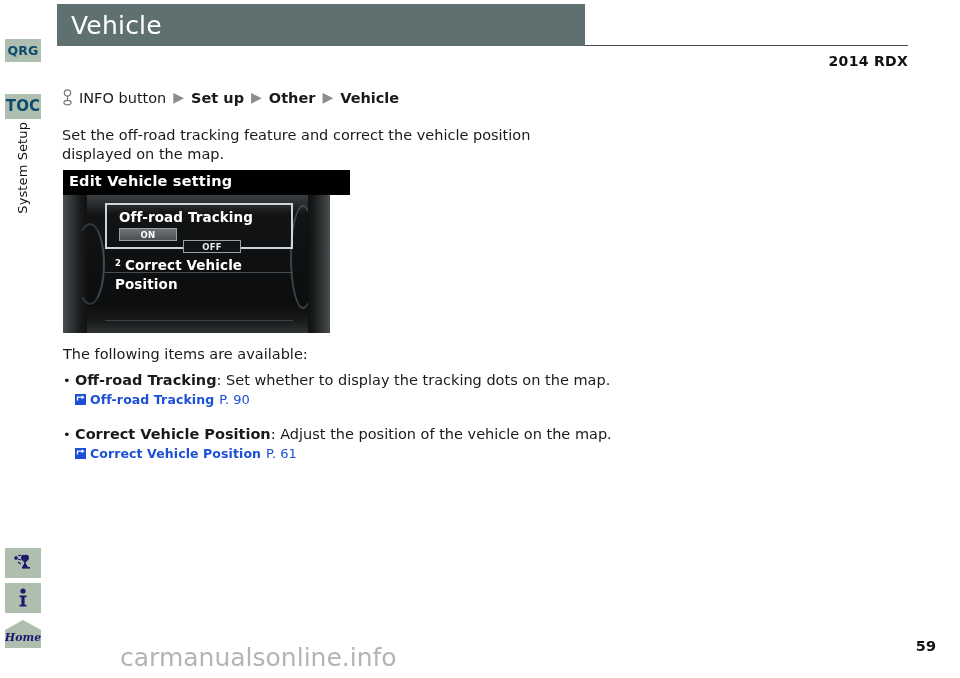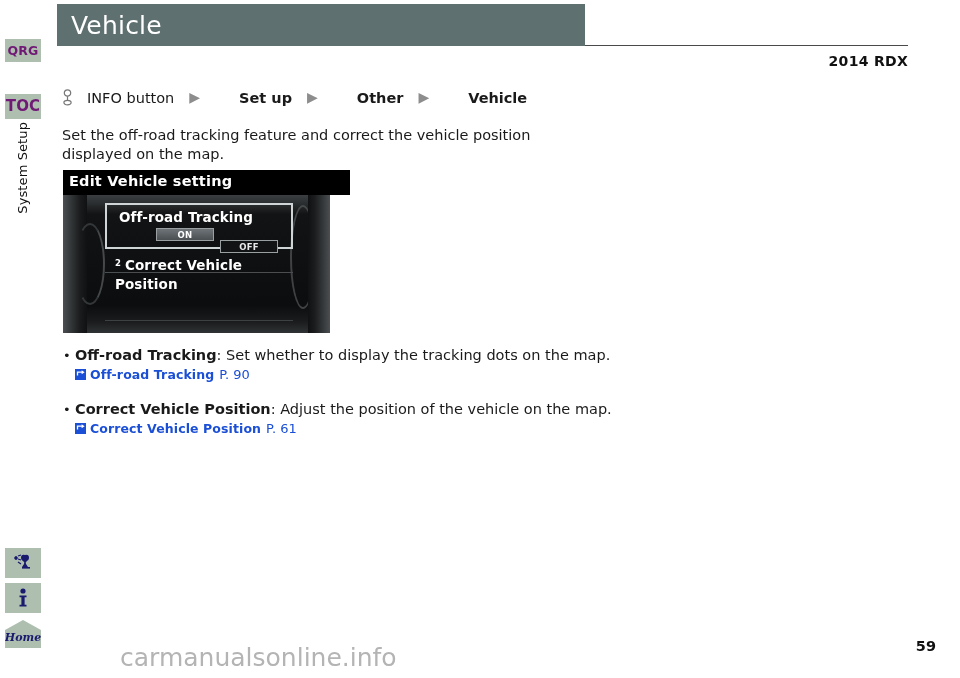--- a/index.html
+++ b/index.html
@@ -21,21 +21,21 @@
     position: absolute;
     left: 0; top: 0;
     width: 46px;
     height: 678px;
   }
   .side-tab {
     position: absolute;
     left: 5px;
     width: 36px;
     background: #aebfb0;
-    color: #701a75;
+    color: #0c4a6e;
     font-weight: bold;
     text-align: center;
     font-family: "DejaVu Sans", "Liberation Sans", sans-serif;
   }
   #tab-qrg {
     top: 39px;
     height: 23px;
     line-height: 23px;
     font-size: 12.5px;
     letter-spacing: 0.2px;
@@ -127,30 +127,30 @@
     width: 620px;
   }
 
   #breadcrumb {
     position: relative;
     height: 24px;
     font-size: 14.5px;
     white-space: nowrap;
     display: flex;
     align-items: center;
-    gap: 8px;
+    gap: 0px;
   }
   #breadcrumb .knob-ico {
     display: inline-block;
     margin-right: 6px;
     position: relative;
     top: 1px;
   }
   .crumb-plain { font-weight: normal; }
-  .crumb-bold  { font-weight: bold; margin-left: 24px; }
+  .crumb-bold  { font-weight: bold; }
   .crumb-arrow {
     display: inline-block;
     margin: 0 7px;
     color: #8d8d8d;
     font-size: 14px;
     position: relative;
     top: -1px;
   }
 
   #intro {
@@ -267,21 +267,20 @@
     font-size: 8.5px;
     font-weight: bold;
     letter-spacing: 0.3px;
     border: 1px solid #9aa0a2;
     box-sizing: border-box;
     color: #ffffff;
   }
   .nav-toggle.selected {
     background: linear-gradient(to bottom, #6e7477, #4a4f52);
     color: #ffffff;
-    margin-left: 37px;
   }
   .nav-toggle.unselected {
     background: #121314;
     color: #e8eaeb;
     margin-top: 12px;
   }
   #nav-row-correct {
     height: 24px;
     padding: 6px 0 0 10px;
     border-bottom: 1px solid #4a4e50;
@@ -475,20 +474,21 @@
           <span class="idx">2</span><span class="nav-item-label">Correct Vehicle Position</span>
         </div>
 
         <div class="nav-row" id="nav-row-blank"></div>
       </div>
     </div>
   </div>
 
 
   <div id="items-block">
+    <div id="items-lead">The following items are available:</div>
 
     <div class="bullet-item">
       <div class="bullet-line">
         <span class="bullet-dot">•</span>
         <span class="bullet-text">
           <b>Off-road Tracking</b><span>: Set whether to display the tracking dots on the map.</span>
         </span>
       </div>
       <div class="xref">
         <span class="xref-arrow">

